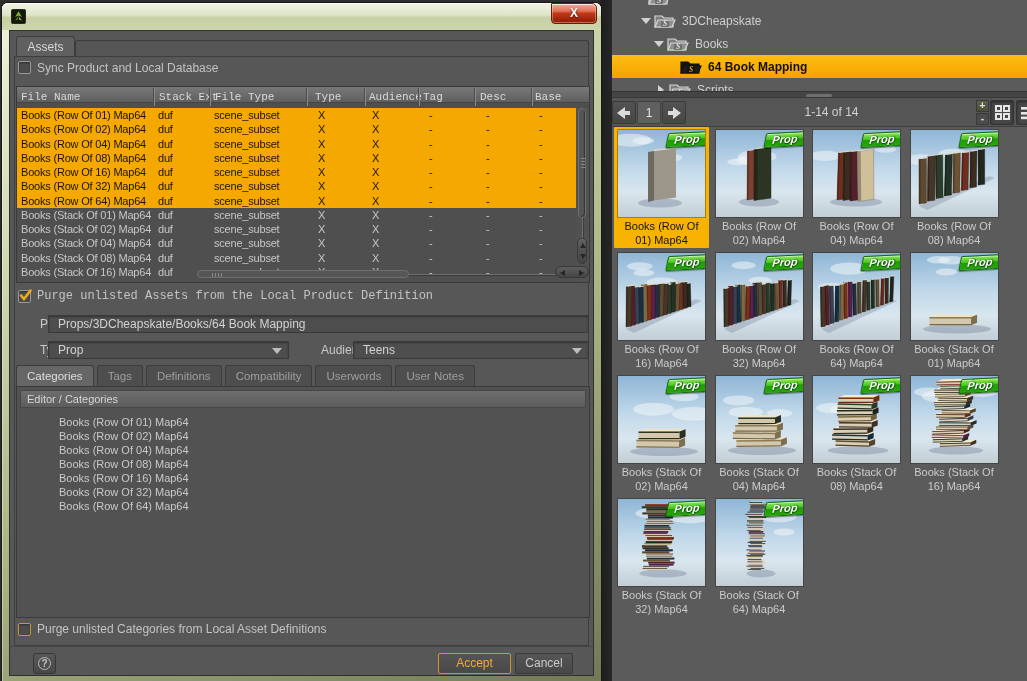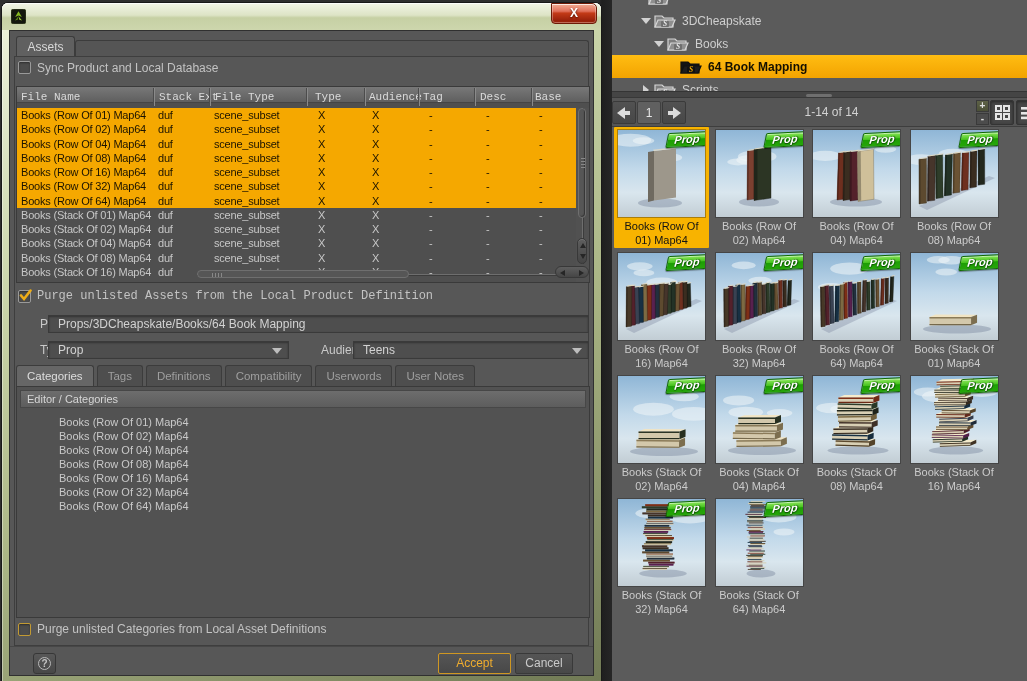--- a/index.html
+++ b/index.html
@@ -202,21 +202,21 @@
         <div class="tree-row sel" style="top: 55px; padding-left: 55px;">
           <span class="twisty"></span>
           <span class="tree-ficon"><svg width="22" height="16" viewBox="0 0 22 16">
       <path d="M1 3 L8 3 L10 5 L19 5 L19 14 L1 14 Z" fill="#141414" stroke="#111111" stroke-width="1.2"></path>
       <path d="M4 7 L21 7 L18 14 L1 14 Z" fill="#1d1d1d" stroke="#111111" stroke-width="1.2"></path>
       <rect x="7" y="8" width="8" height="6" rx="1" fill="#111111"></rect>
       <text x="11" y="13.4" font-size="7.5" font-style="italic" font-weight="bold" font-family="Liberation Serif,serif" fill="#f5a800" text-anchor="middle">S</text>
     </svg></span>
           <span class="tree-label">64 Book Mapping</span>
         </div>
-        <div class="tree-row" style="top: 78px; padding-left: 29px;">
+        <div class="tree-row" style="top: 78px; padding-left: 44px;">
           <span class="twisty col"></span>
           <span class="tree-ficon"><svg width="22" height="16" viewBox="0 0 22 16">
       <path d="M1 3 L8 3 L10 5 L19 5 L19 14 L1 14 Z" fill="#7d7d7d" stroke="#d6d6d6" stroke-width="1.2"></path>
       <path d="M4 7 L21 7 L18 14 L1 14 Z" fill="#8f8f8f" stroke="#d6d6d6" stroke-width="1.2"></path>
       <rect x="7" y="8" width="8" height="6" rx="1" fill="#6f6f6f"></rect>
       <text x="11" y="13.4" font-size="7.5" font-style="italic" font-weight="bold" font-family="Liberation Serif,serif" fill="#e8e8e8" text-anchor="middle">S</text>
     </svg></span>
           <span class="tree-label">Scripts</span>
         </div>
       </div>

